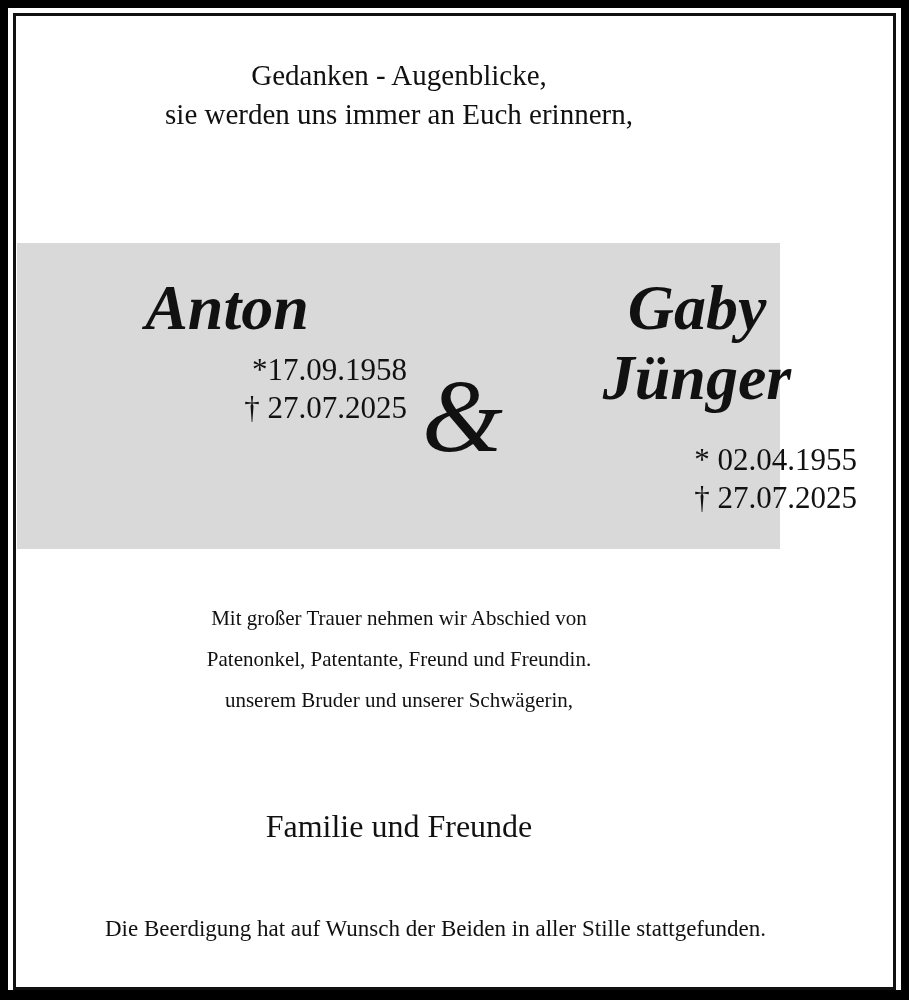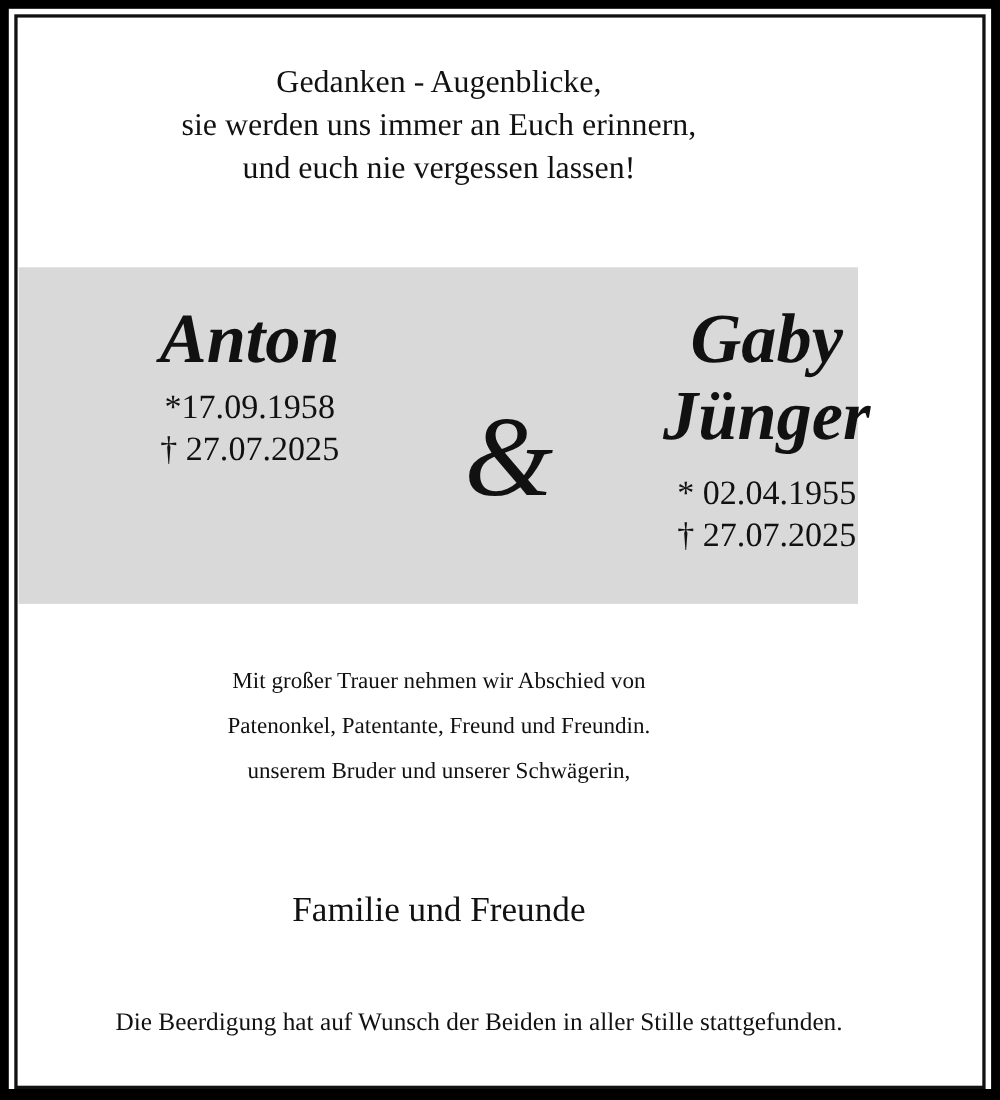--- a/index.html
+++ b/index.html
@@ -68,22 +68,23 @@
     }
     .name-paren {
       font-weight: normal;
       font-size: 52px;
     }
     .dates {
       font-size: 31px;
       line-height: 38px;
       margin-top: 8px;
       white-space: nowrap;
+      text-align: right;
     }
-    .person-right .dates { margin-top: 16px; }
+    .person-right .dates { margin-top: 28px; }
     .ampersand {
       position: absolute;
       left: 405px;
       top: 118px;
       font-size: 104px;
       line-height: 110px;
       font-style: italic;
       color: #111111;
     }
 
@@ -118,21 +119,20 @@
 </head>
 <body>
 
 <div class="outer-frame">
   <div class="inner-frame">
     <div class="content">
 
       <div class="poem">
         <div>Gedanken - Augenblicke,</div>
         <div>sie werden uns immer an Euch erinnern,</div>
-        <div>und euch nie vergessen lassen!</div>
       </div>
 
       <div class="gray-band">
         <div class="person person-left">
           <div class="name-line">Anton</div>
           <div class="dates">
             <div>*17.09.1958</div>
             <div>† 27.07.2025</div>
           </div>
         </div>

